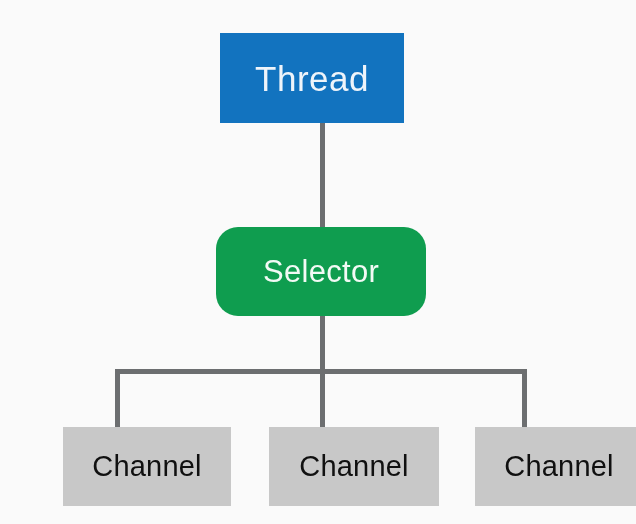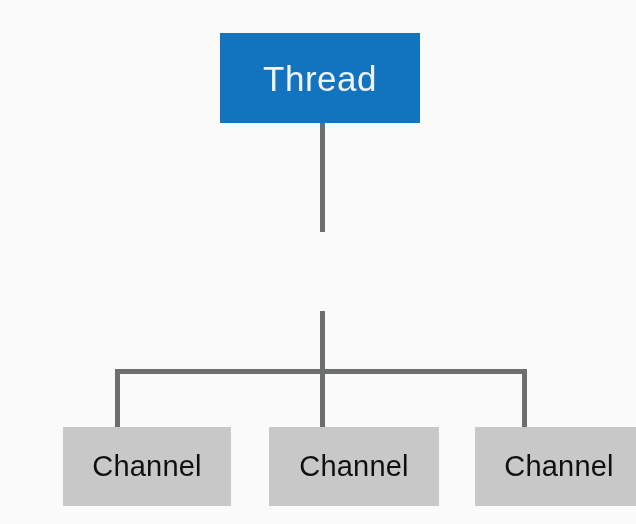--- a/index.html
+++ b/index.html
@@ -54,21 +54,21 @@
     align-items: center;
     justify-content: center;
     box-sizing: border-box;
     text-align: center;
     line-height: 1;
   }
 
   #node-thread {
     left: 220px;
     top: 33px;
-    width: 200px;
+    width: 184px;
     height: 90px;
     background: #1273bf;
     color: #eef4fa;
     font-size: 35px;
     letter-spacing: 0.5px;
   }
 
   #node-selector {
     left: 216px;
     top: 227px;
@@ -105,20 +105,23 @@
     <div class="conn conn-h" id="conn-bus"></div>
     <div class="conn conn-v" id="conn-drop-left"></div>
     <div class="conn conn-v" id="conn-drop-center"></div>
     <div class="conn conn-v" id="conn-drop-right"></div>
   </div>
 
   <div class="node" id="node-thread">
     <span>Thread</span>
   </div>
 
+  <div class="node" id="node-selector">
+    <span>Selector</span>
+  </div>
 
   <div class="node node-channel" id="node-channel-1">
     <span>Channel</span>
   </div>
 
   <div class="node node-channel" id="node-channel-2">
     <span>Channel</span>
   </div>
 
   <div class="node node-channel" id="node-channel-3">

